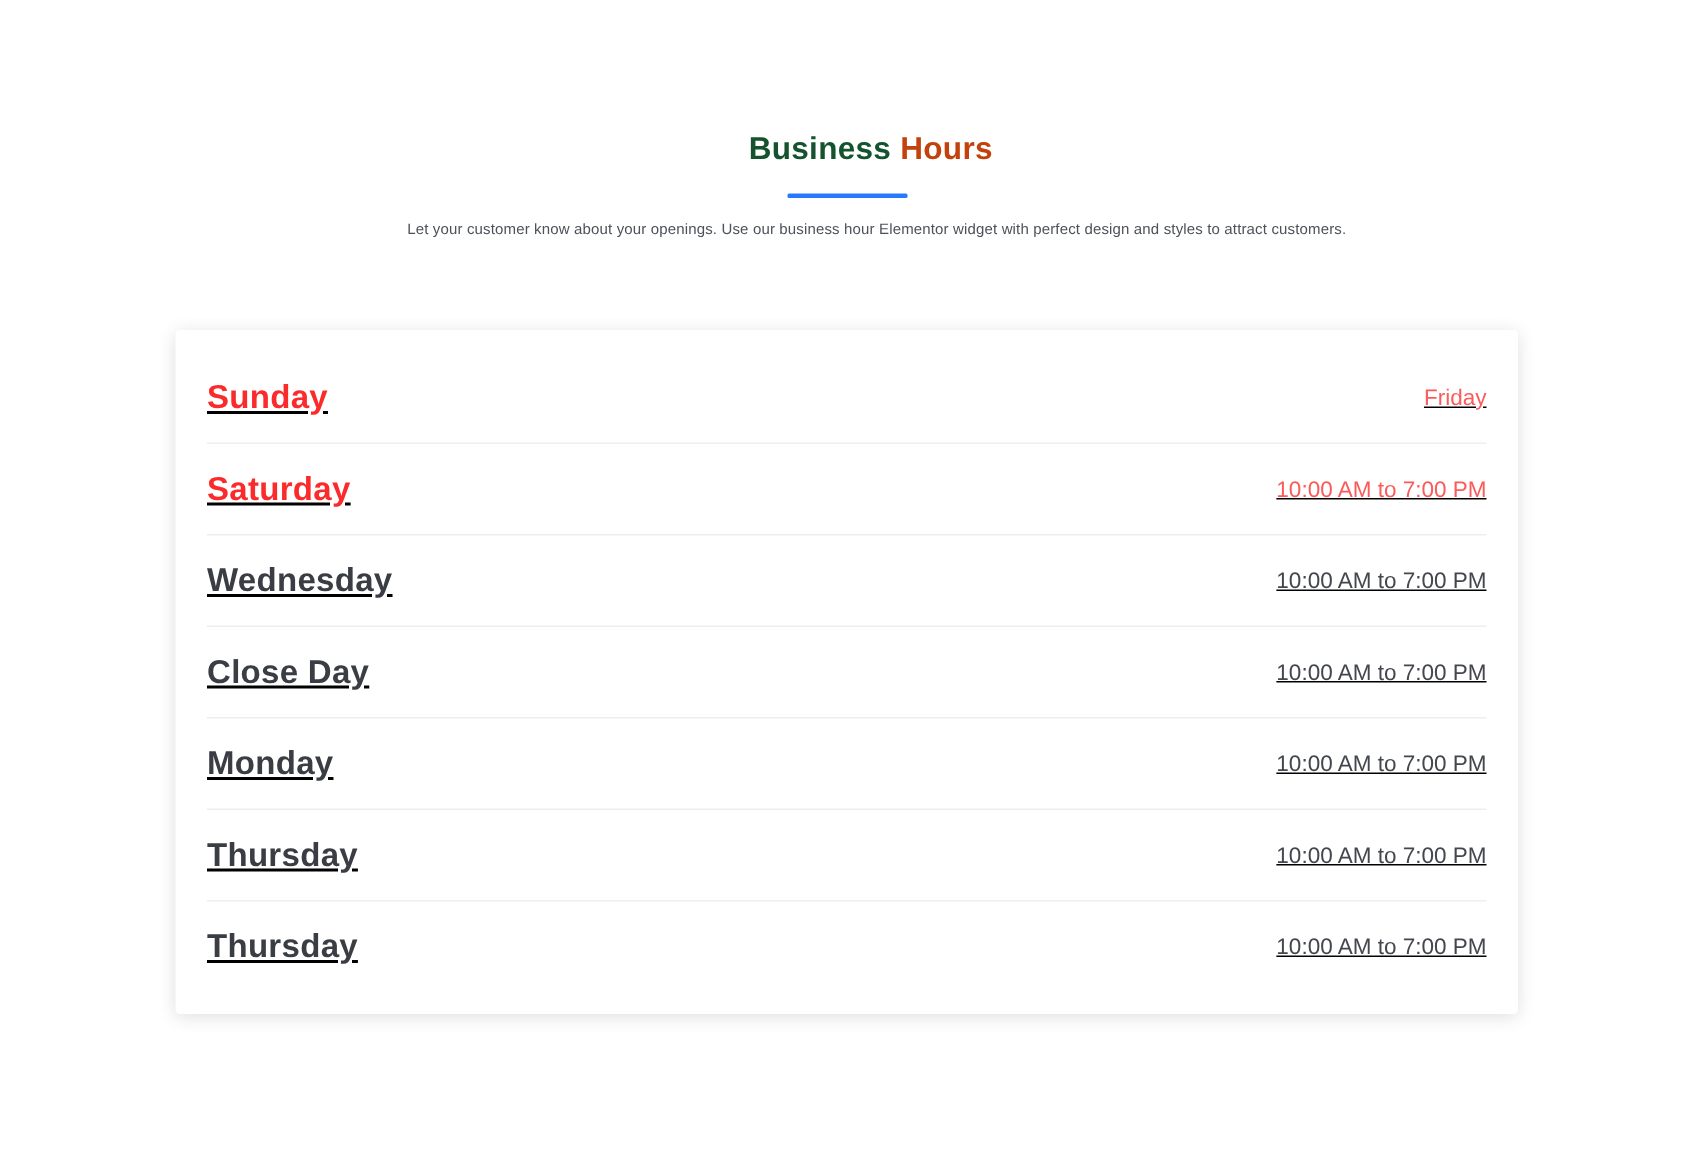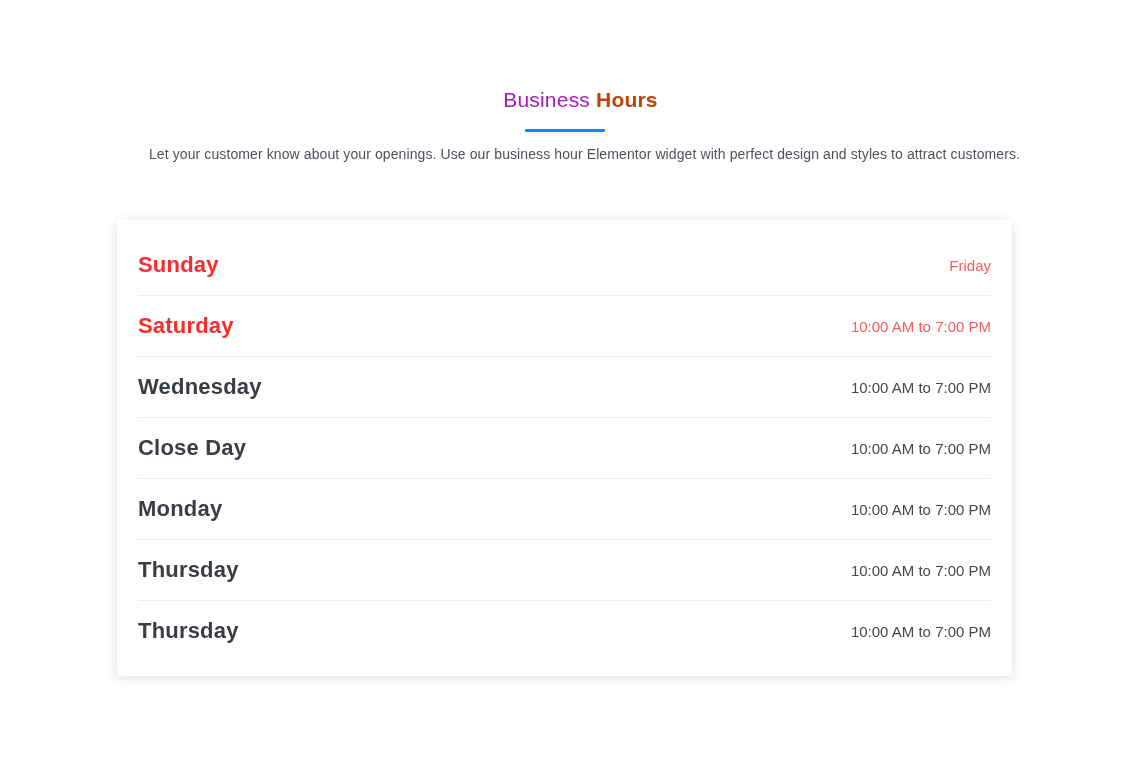--- a/index.html
+++ b/index.html
@@ -1,38 +1,39 @@
 <!DOCTYPE html>
 <html style="--accent: #2979ff; --hl-day: #fb2b2b; --hl-hours: #fb5b5b; --day-color: #3a3e44; --hours-color: #44484e; --divider: #eeeeee;"><head>
 <meta charset="utf-8">
 <style>
   * { margin:0; padding:0; box-sizing:border-box; }
   html,body { width:1129px; height:776px; background:#ffffff; overflow:hidden; }
   body { font-family:"Liberation Sans","DejaVu Sans",sans-serif; }
 
   .header { margin-top:86px; text-align:center; }
   .page-title { font-size:21px; line-height:27px; letter-spacing:0.2px; }
-  .page-title .title-normal { font-weight:400; color:#a21caf;margin-left:32px; }
+  .page-title .title-normal { font-weight:700; color:#14532d;margin-left:32px; }
   .page-title .title-bold   { font-weight:700; color:#c2410c; }
 
   .title-underline {
     width:80px; height:3px; margin:16px auto 0;
     background:var(--accent,#2979ff); border-radius:1px;
   }
 
   .subtitle {
-    margin-top:14px; font-size:14px; line-height:16px;
+    margin-top:14px; font-size:10px; line-height:16px;
     color:#4d525a; letter-spacing:0.1px;margin-left:40px;
   }
 
   .hours-card {
     width:895px; margin:58px auto 0;
     background:#ffffff; border-radius:3px;
     box-shadow:0 2px 12px rgba(0,0,0,0.13);
     padding:15px 21px;
+    text-decoration:underline;
   }
 
   .hours-row {
     height:61px; display:flex; align-items:center;
     justify-content:space-between;
     border-bottom:1px solid var(--divider,#eeeeee);
   }
   .hours-row:last-child { border-bottom:none; height:60px; }
 
   .day-label {

